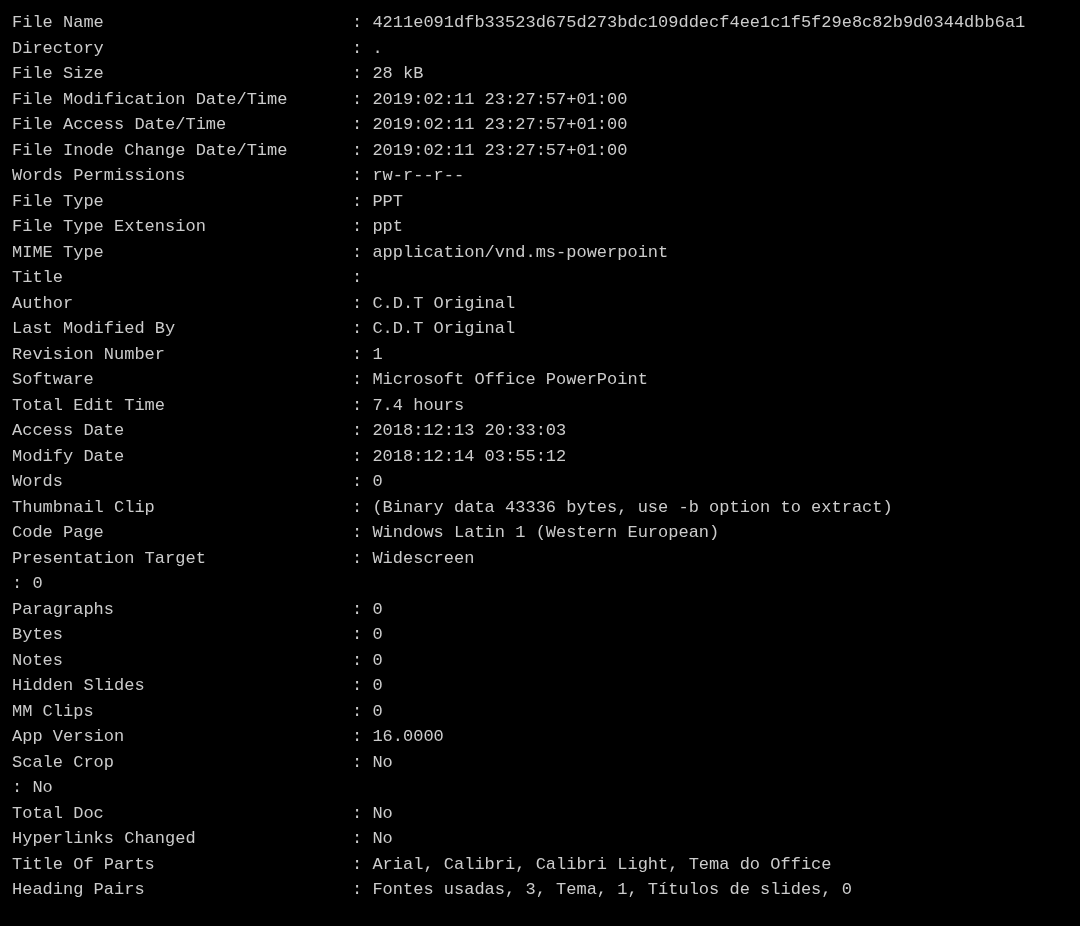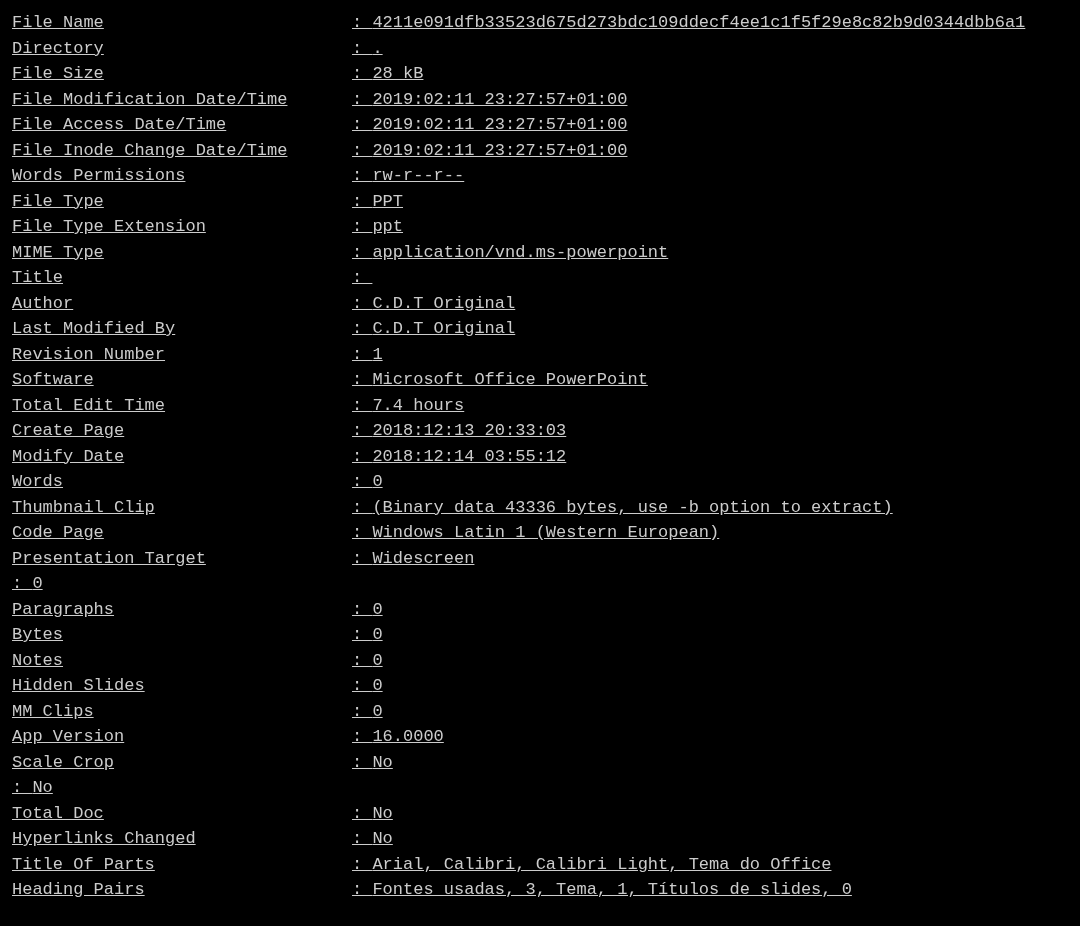--- a/index.html
+++ b/index.html
@@ -14,21 +14,20 @@
       font-size: 17px;
       line-height: 1.5;
       padding: 10px 12px;
       width: 1080px;
       height: 926px;
       overflow: hidden;
     }
     .row {
       display: flex;
       white-space: pre;
-      text-decoration: underline;
     }
     .label {
       width: 340px;
       flex-shrink: 0;
     }
     .separator {
       flex-shrink: 0;
     }
     .value {
       flex-shrink: 0;
@@ -47,21 +46,21 @@
     <div class="row"><span class="label">Words Permissions</span><span class="separator">: </span><span class="value">rw-r--r--</span></div>
     <div class="row"><span class="label">File Type</span><span class="separator">: </span><span class="value">PPT</span></div>
     <div class="row"><span class="label">File Type Extension</span><span class="separator">: </span><span class="value">ppt</span></div>
     <div class="row"><span class="label">MIME Type</span><span class="separator">: </span><span class="value">application/vnd.ms-powerpoint</span></div>
     <div class="row"><span class="label">Title</span><span class="separator">: </span><span class="value"></span></div>
     <div class="row"><span class="label">Author</span><span class="separator">: </span><span class="value">C.D.T Original</span></div>
     <div class="row"><span class="label">Last Modified By</span><span class="separator">: </span><span class="value">C.D.T Original</span></div>
     <div class="row"><span class="label">Revision Number</span><span class="separator">: </span><span class="value">1</span></div>
     <div class="row"><span class="label">Software</span><span class="separator">: </span><span class="value">Microsoft Office PowerPoint</span></div>
     <div class="row"><span class="label">Total Edit Time</span><span class="separator">: </span><span class="value">7.4 hours</span></div>
-    <div class="row"><span class="label">Create Page</span><span class="separator">: </span><span class="value">2018:12:13 20:33:03</span></div>
+    <div class="row"><span class="label">Access Date</span><span class="separator">: </span><span class="value">2018:12:13 20:33:03</span></div>
     <div class="row"><span class="label">Modify Date</span><span class="separator">: </span><span class="value">2018:12:14 03:55:12</span></div>
     <div class="row"><span class="label">Words</span><span class="separator">: </span><span class="value">0</span></div>
     <div class="row"><span class="label">Thumbnail Clip</span><span class="separator">: </span><span class="value">(Binary data 43336 bytes, use -b option to extract)</span></div>
     <div class="row"><span class="label">Code Page</span><span class="separator">: </span><span class="value">Windows Latin 1 (Western European)</span></div>
     <div class="row"><span class="label">Presentation Target</span><span class="separator">: </span><span class="value">Widescreen</span></div>
     <div class="row"><span class="separator">: </span><span class="value">0</span></div>
     <div class="row"><span class="label">Paragraphs</span><span class="separator">: </span><span class="value">0</span></div>
     <div class="row"><span class="label">Bytes</span><span class="separator">: </span><span class="value">0</span></div>
     <div class="row"><span class="label">Notes</span><span class="separator">: </span><span class="value">0</span></div>
     <div class="row"><span class="label">Hidden Slides</span><span class="separator">: </span><span class="value">0</span></div>

